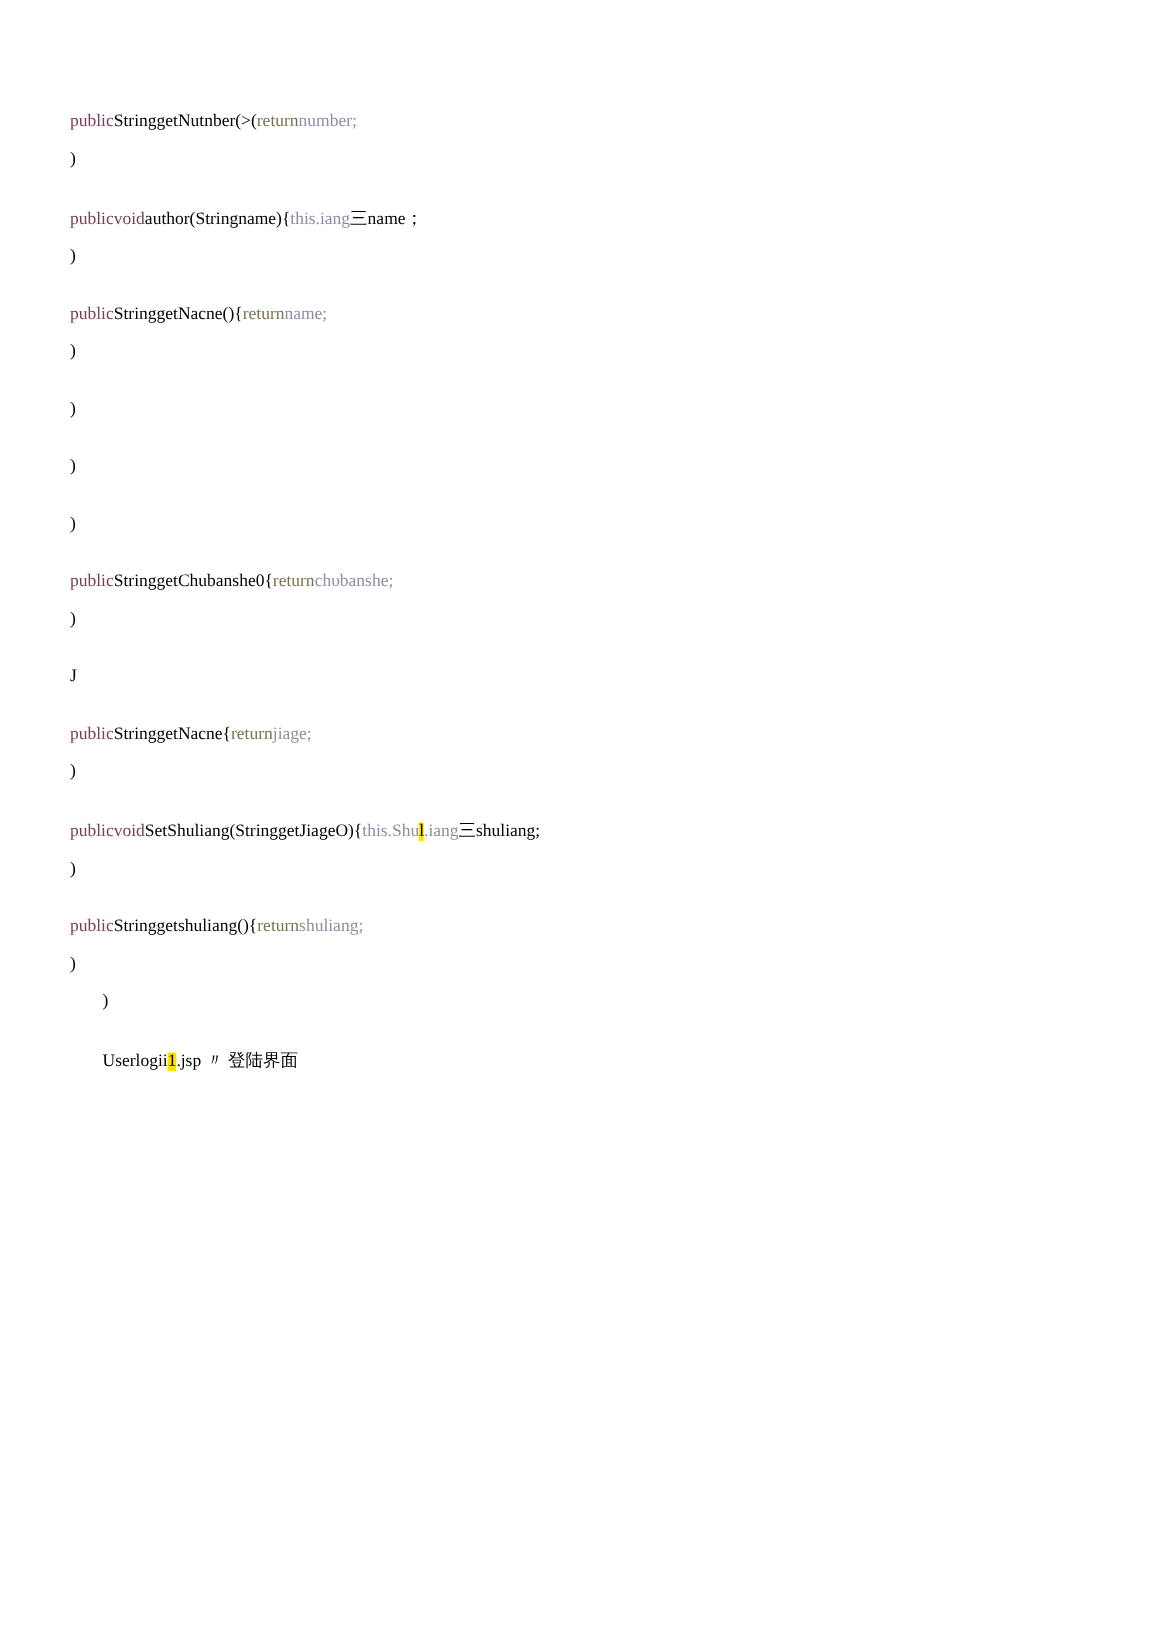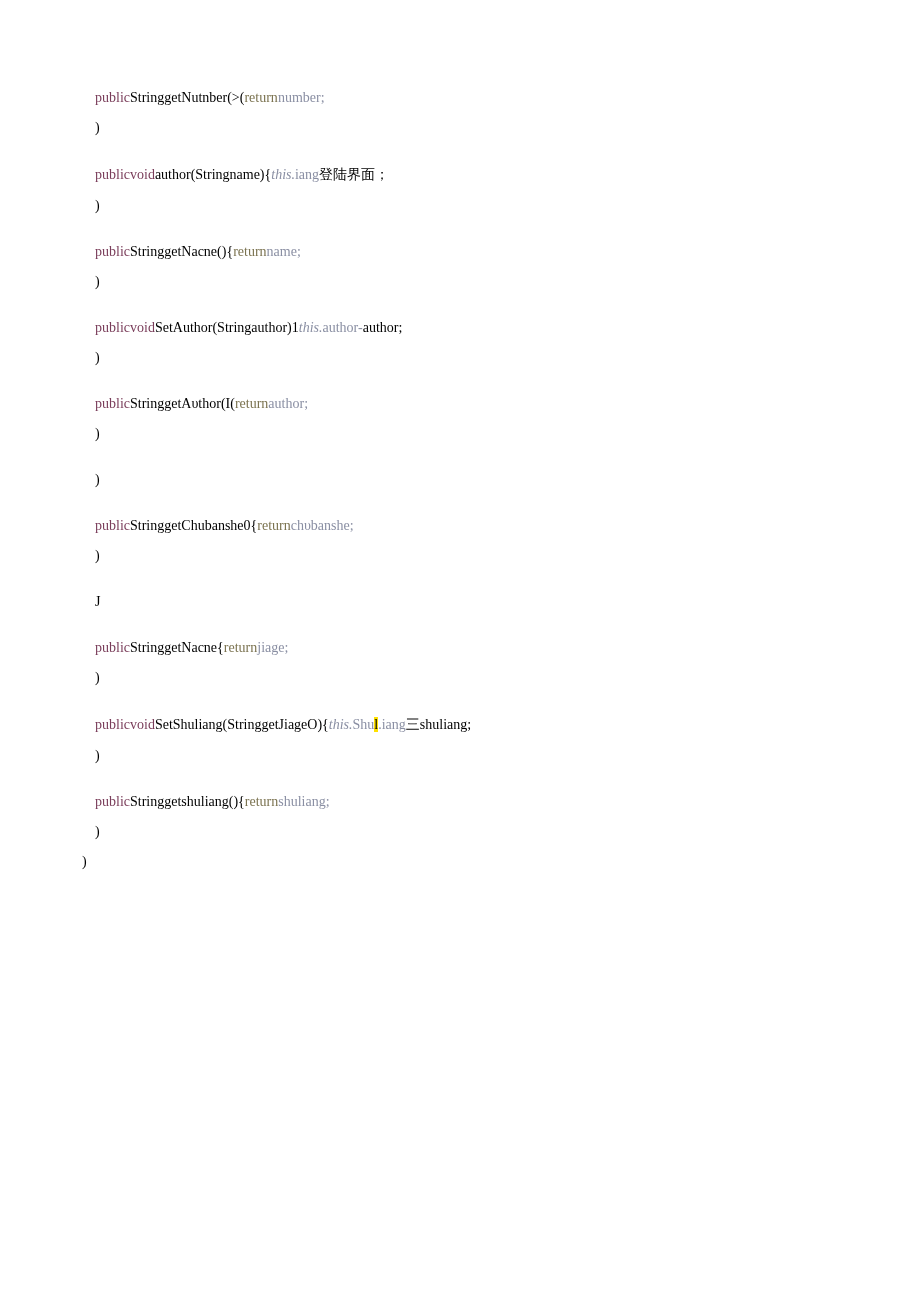--- a/index.html
+++ b/index.html
@@ -13,57 +13,56 @@
   }
   .page {
     padding: 90px 0 180px 0;
   }
   .line {
     margin-bottom: 14px;
     white-space: pre;
   }
   .blank { height: 16px; }
   .ind1 { padding-left: 82px; }
-  .ind2 { padding-left: 95px; }
+  .ind2 { padding-left: 56px; }
   .kw { color: #7a3d5a; }
   .ret { color: #7b7350; }
   .ident { color: #8a8fa3; }
-  .this { color: #8a8fa3; font-style: italic; }
+  .this { color: #8a8fa3; }
   .hl { background: #ffe100; }
   .hash { font-family: sans-serif; }
 </style>
 </head>
 <body>
 
 <div class="page" id="root">
     <div class="line ind2"><span class="kw">public</span><span>StringgetNutnber(&gt;(</span><span class="ret">return</span><span class="ident">number;</span></div>
     <div class="line ind2"><span>)</span></div>
     <div class="blank"></div>
-    <div class="line ind2"><span class="kw">public</span><span class="kw">void</span><span>author(Stringname){</span><span class="this">this</span><span class="this">.</span><span class="ident">iang</span><span>登陆界面；</span></div>
+    <div class="line ind2"><span class="kw">public</span><span class="kw">void</span><span>author(Stringname){</span><span class="this">this</span><span class="this">.</span><span class="ident">iang</span><span>三name；</span></div>
     <div class="line ind2"><span>)</span></div>
     <div class="blank"></div>
     <div class="line ind2"><span class="kw">public</span><span>StringgetNacne(){</span><span class="ret">return</span><span class="ident">name;</span></div>
     <div class="line ind2"><span>)</span></div>
     <div class="blank"></div>
-    <div class="line ind2"><span class="kw">public</span><span class="kw">void</span><span>SetAuthor(Stringauthor)1</span><span class="this">this</span><span class="this">.</span><span class="ident">author</span><span class="ident">-</span><span>author;</span></div>
     <div class="line ind2"><span>)</span></div>
     <div class="blank"></div>
-    <div class="line ind2"><span class="kw">public</span><span>StringgetAυthor(I(</span><span class="ret">return</span><span class="ident">author;</span></div>
     <div class="line ind2"><span>)</span></div>
     <div class="blank"></div>
     <div class="line ind2"><span>)</span></div>
     <div class="blank"></div>
     <div class="line ind2"><span class="kw">public</span><span>StringgetChubanshe0{</span><span class="ret">return</span><span class="ident">chυbanshe;</span></div>
     <div class="line ind2"><span>)</span></div>
     <div class="blank"></div>
     <div class="line ind2"><span>J</span></div>
     <div class="blank"></div>
     <div class="line ind2"><span class="kw">public</span><span>StringgetNacne{</span><span class="ret">return</span><span class="ident">jiage;</span></div>
     <div class="line ind2"><span>)</span></div>
     <div class="blank"></div>
     <div class="line ind2"><span class="kw">public</span><span class="kw">void</span><span>SetShuliang(StringgetJiageO){</span><span class="this">this</span><span class="this">.</span><span class="ident">Shu</span><span class="hl">l</span><span class="ident">.iang</span><span>三</span><span>shuliang;</span></div>
     <div class="line ind2"><span>)</span></div>
     <div class="blank"></div>
     <div class="line ind2"><span class="kw">public</span><span>Stringgetshuliang(){</span><span class="ret">return</span><span class="ident">shuliang;</span></div>
     <div class="line ind2"><span>)</span></div>
     <div class="line ind1"><span>)</span></div>
     <div class="blank"></div>
+    <div class="line ind1"><span>Userlogii</span><span class="hl">1</span><span>.jsp</span><span class="hash"> 〃</span><span> 登陆界面</span></div>
   </div>
 
 </body></html>

